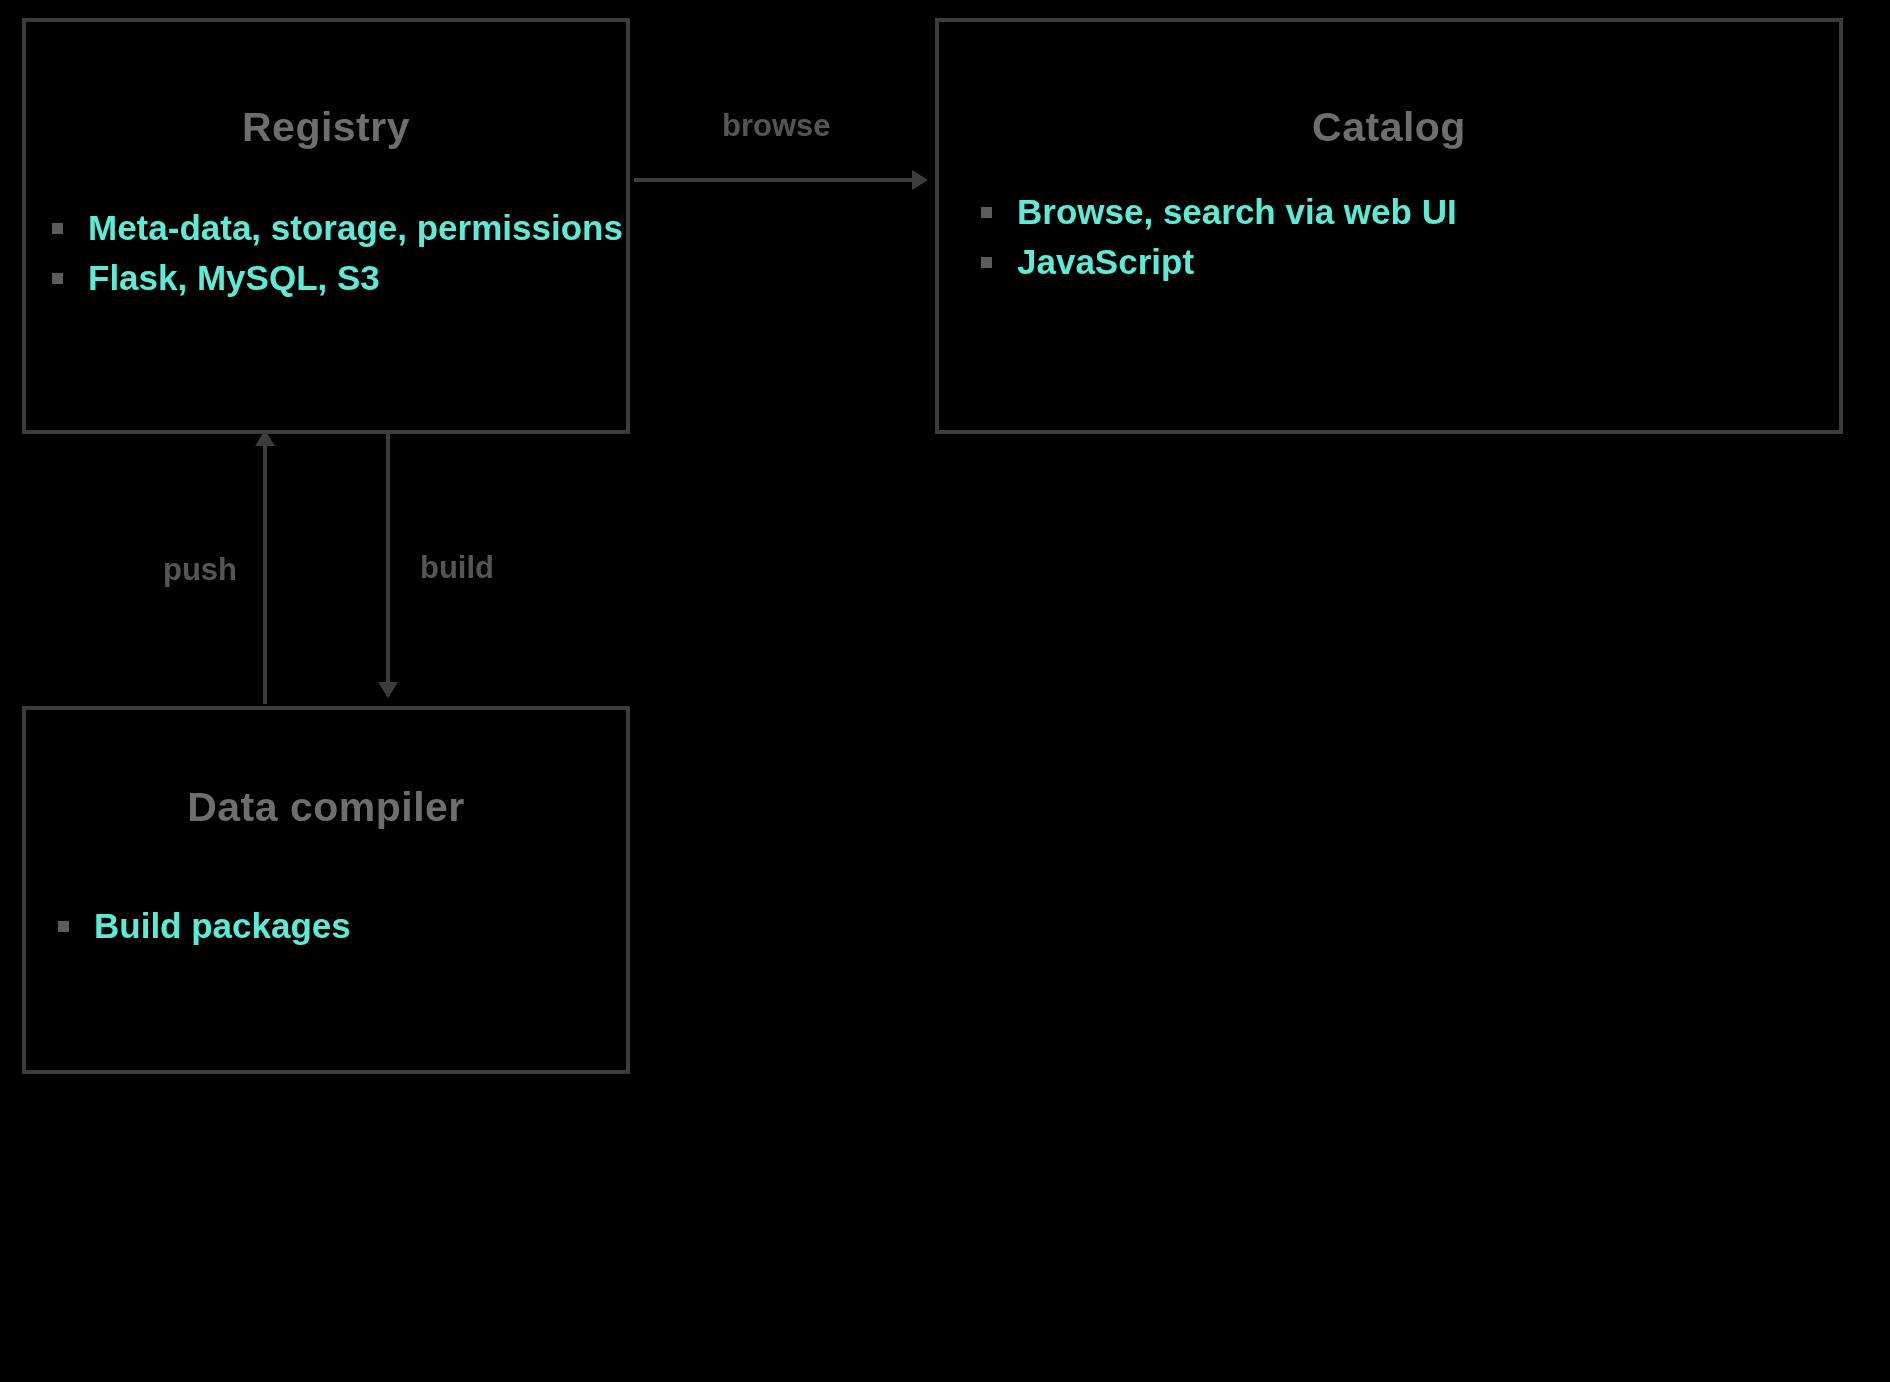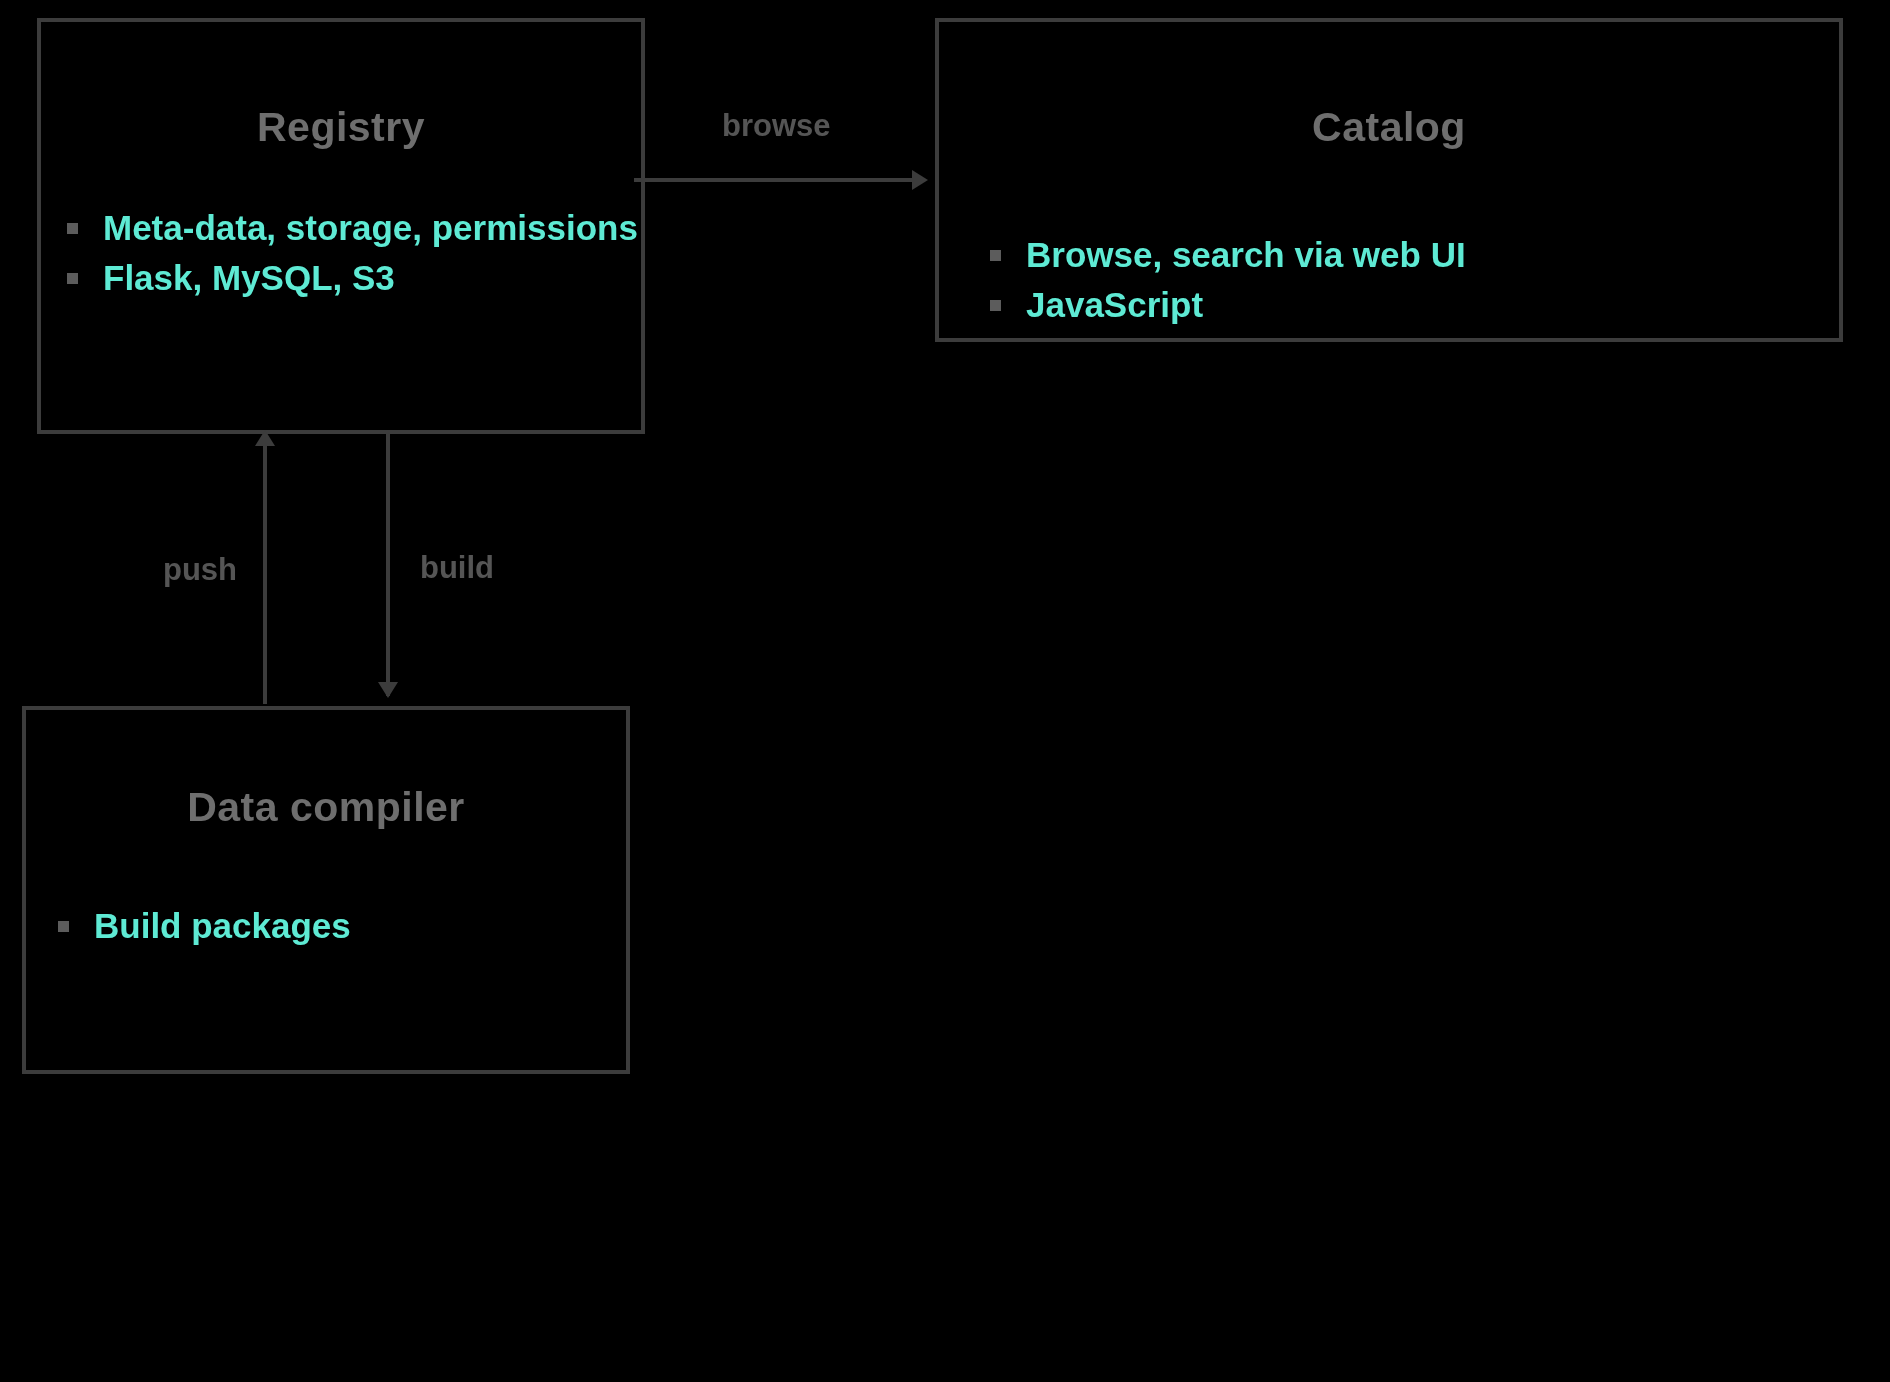--- a/index.html
+++ b/index.html
@@ -53,37 +53,37 @@
     position: absolute;
     left: 26px;
     top: 18px;
     width: 11px;
     height: 11px;
     background: #5c5c5c;
   }
 
   
   #registry {
-    left: 37px;
+    left: 22px;
     top: 18px;
     width: 608px;
     height: 416px;
   }
   #registry .node-title { margin-top: 82px; }
   #registry .bullets { margin-top: 54px; }
 
   
   #catalog {
     left: 935px;
     top: 18px;
     width: 908px;
-    height: 324px;
+    height: 416px;
   }
   #catalog .node-title { margin-top: 82px; }
-  #catalog .bullets { margin-top: 81px; padding-left: 25px; }
+  #catalog .bullets { margin-top: 38px; padding-left: 16px; }
 
   
   #datacompiler {
     left: 22px;
     top: 706px;
     width: 608px;
     height: 368px;
   }
   #datacompiler .node-title { margin-top: 74px; }
   #datacompiler .bullets { margin-top: 72px; padding-left: 6px; }

